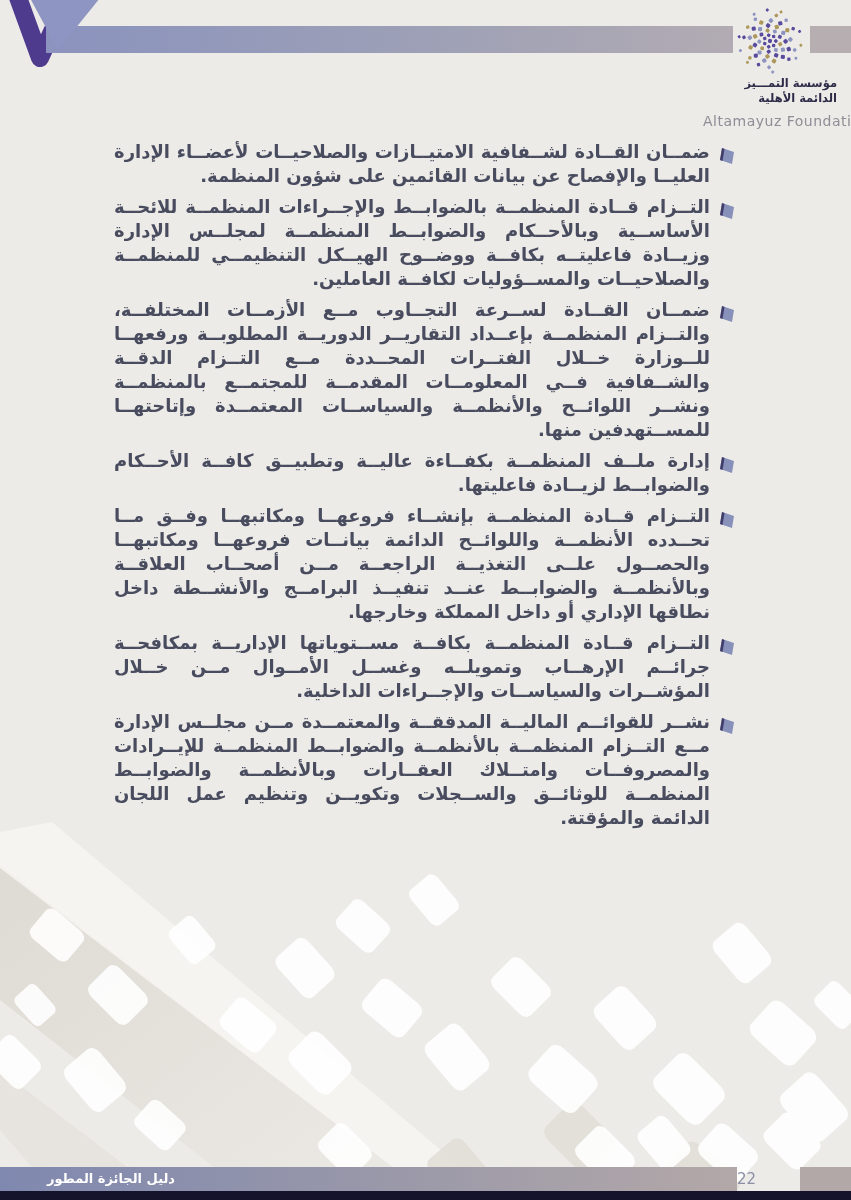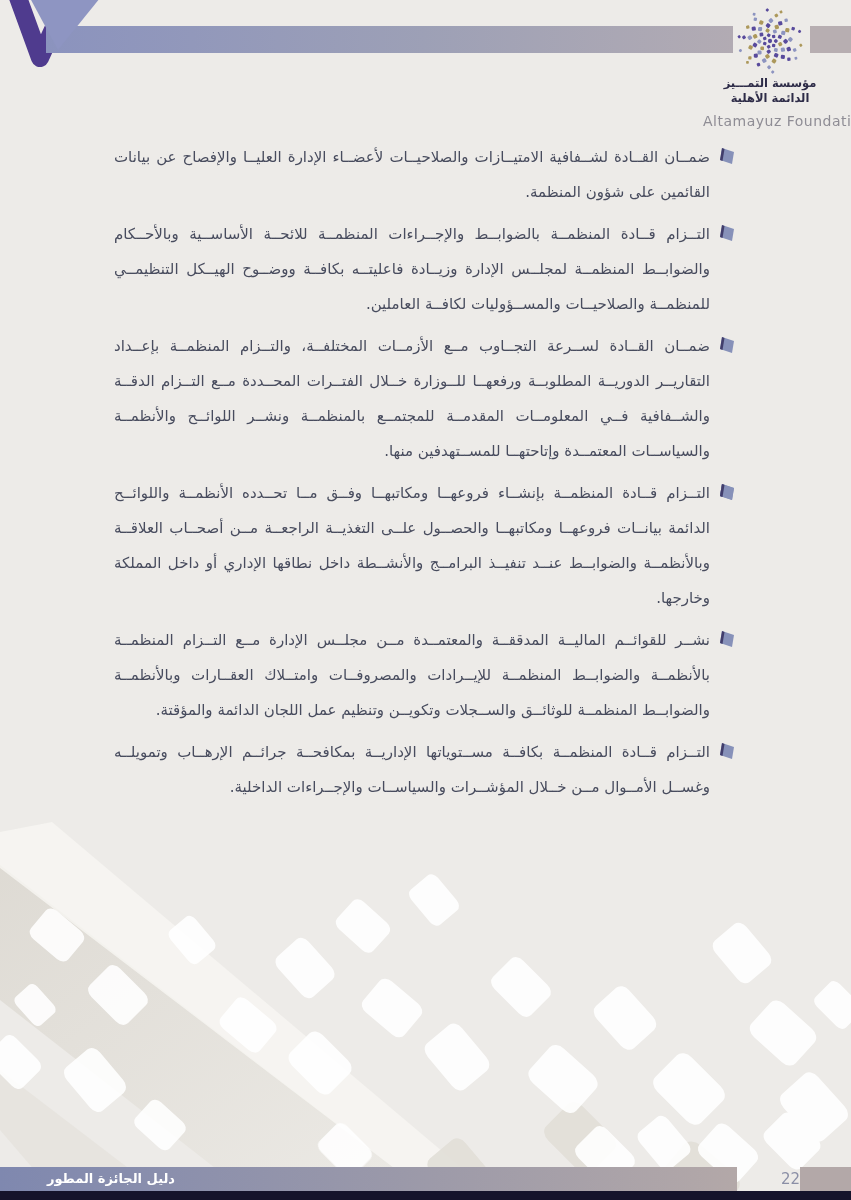--- a/index.html
+++ b/index.html
@@ -4,38 +4,38 @@
 <style>
   html,body{margin:0;padding:0;}
   body{
     width:851px;height:1200px;position:relative;overflow:hidden;
     background:var(--page-bg,#edebe8);
     font-family:"DejaVu Sans","Liberation Sans",sans-serif;
   }
   
   .header-deco{position:absolute;top:0;left:0;z-index:2;}
   
-  .logo{position:absolute;top:6px;left:703px;width:134px;text-align:center;z-index:3;}
+  .logo{position:absolute;top:6px;left:703px;width:134px;z-index:3;}
   .logo svg{display:block;margin:0 auto;}
   .logo-line1,.logo-line2{
     direction:rtl;font-size:11.5px;font-weight:bold;color:var(--logo-navy,#2d2b47);
     line-height:15px;white-space:nowrap;
   }
   .logo-line3{font-size:14px;color:var(--logo-gray,#8f8d95);letter-spacing:.5px;margin-top:7px;white-space:nowrap;}
   
   .content{
     position:absolute;top:140px;right:114px;width:623px;z-index:4;
     direction:rtl;
   }
   .content ul{list-style:none;margin:0;padding:0;}
   .content li{
     position:relative;
     padding-right:27px;
     margin-bottom:7px;
-    font-size:15px;line-height:35px;font-weight:normal;
+    font-size:18px;line-height:24px;font-weight:bold;
     color:var(--text-color,#484c5e);
     text-align:justify;
   }
   .bullet-marker{position:absolute;right:2px;top:7px;width:16px;height:18px;}
   .bullet-main{fill:var(--bullet-blue,#8791b9);}
   .bullet-edge{fill:var(--bullet-edge,#413d6b);}
   
   .watermark{position:absolute;left:0;top:820px;z-index:1;}
   
   .footer-band{
@@ -46,21 +46,21 @@
     position:absolute;top:1167px;left:800px;width:51px;height:24px;z-index:5;
     background:var(--band-mauve2,#b5aaaa);
   }
   .footer-title{
     position:absolute;top:1167px;left:0;width:222px;height:36px;z-index:6;
     direction:rtl;text-align:center;line-height:24px;
     color:#ffffff;font-size:13px;font-weight:bold;
   }
   .footer-page-number{
     position:absolute;top:1167px;left:737px;width:63px;height:24px;z-index:6;
-    text-align:right;line-height:24px;
+    text-align:left;line-height:24px;
     color:var(--pagenum-gray,#8b8fa6);font-size:15px;
   }
   .footer-bottom-bar{
     position:absolute;top:1191px;left:0;width:851px;height:9px;z-index:6;
     background:var(--bar-navy,#15132b);
   }
 </style>
 </head>
 <body>
 
@@ -223,41 +223,42 @@
       <polygon class="bullet-main" points="3,1 15,5 13,17 1,13"></polygon>
       <polygon class="bullet-edge" points="3,1 5.5,2 3.5,14 1,13"></polygon>
     </svg>
     <span class="bullet-text">ضمــان القــادة لســرعة التجــاوب مــع الأزمــات المختلفــة، والتــزام المنظمــة بإعــداد التقاريــر الدوريــة المطلوبــة ورفعهــا للــوزارة خــلال الفتــرات المحــددة مــع التــزام الدقــة والشــفافية فــي المعلومــات المقدمــة للمجتمــع بالمنظمــة ونشــر اللوائــح والأنظمــة والسياســات المعتمــدة وإتاحتهــا للمســتهدفين منها.</span>
   </li>
       <li>
     <svg class="bullet-marker" viewBox="0 0 16 18">
       <polygon class="bullet-main" points="3,1 15,5 13,17 1,13"></polygon>
       <polygon class="bullet-edge" points="3,1 5.5,2 3.5,14 1,13"></polygon>
     </svg>
+    <span class="bullet-text">إدارة ملــف المنظمــة بكفــاءة عاليــة وتطبيــق كافــة الأحــكام والضوابــط لزيــادة فاعليتها.</span>
   </li>
       <li>
     <svg class="bullet-marker" viewBox="0 0 16 18">
       <polygon class="bullet-main" points="3,1 15,5 13,17 1,13"></polygon>
       <polygon class="bullet-edge" points="3,1 5.5,2 3.5,14 1,13"></polygon>
     </svg>
     <span class="bullet-text">التــزام قــادة المنظمــة بإنشــاء فروعهــا ومكاتبهــا وفــق مــا تحــدده الأنظمــة واللوائــح الدائمة بيانــات فروعهــا ومكاتبهــا والحصــول علــى التغذيــة الراجعــة مــن أصحــاب العلاقــة وبالأنظمــة والضوابــط عنــد تنفيــذ البرامــج والأنشــطة داخل نطاقها الإداري أو داخل المملكة وخارجها.</span>
   </li>
       <li>
     <svg class="bullet-marker" viewBox="0 0 16 18">
       <polygon class="bullet-main" points="3,1 15,5 13,17 1,13"></polygon>
       <polygon class="bullet-edge" points="3,1 5.5,2 3.5,14 1,13"></polygon>
     </svg>
+    <span class="bullet-text">التــزام قــادة المنظمــة بكافــة مســتوياتها الإداريــة بمكافحــة جرائــم الإرهــاب وتمويلــه وغســل الأمــوال مــن خــلال المؤشــرات والسياســات والإجــراءات الداخلية.</span>
+  </li>
+      <li>
+    <svg class="bullet-marker" viewBox="0 0 16 18">
+      <polygon class="bullet-main" points="3,1 15,5 13,17 1,13"></polygon>
+      <polygon class="bullet-edge" points="3,1 5.5,2 3.5,14 1,13"></polygon>
+    </svg>
     <span class="bullet-text">نشــر للقوائــم الماليــة المدققــة والمعتمــدة مــن مجلــس الإدارة مــع التــزام المنظمــة بالأنظمــة والضوابــط المنظمــة للإيــرادات والمصروفــات وامتــلاك العقــارات وبالأنظمــة والضوابــط المنظمــة للوثائــق والســجلات وتكويــن وتنظيم عمل اللجان الدائمة والمؤقتة.</span>
-  </li>
-      <li>
-    <svg class="bullet-marker" viewBox="0 0 16 18">
-      <polygon class="bullet-main" points="3,1 15,5 13,17 1,13"></polygon>
-      <polygon class="bullet-edge" points="3,1 5.5,2 3.5,14 1,13"></polygon>
-    </svg>
-    <span class="bullet-text">التــزام قــادة المنظمــة بكافــة مســتوياتها الإداريــة بمكافحــة جرائــم الإرهــاب وتمويلــه وغســل الأمــوال مــن خــلال المؤشــرات والسياســات والإجــراءات الداخلية.</span>
   </li>
     </ul>
 </div>
 
 <div class="footer-band"></div>
 <div class="footer-band-right"></div>
 <div class="footer-title">دليل الجائزة المطور</div>
 <div class="footer-page-number">22</div>
 <div class="footer-bottom-bar"></div>
 

